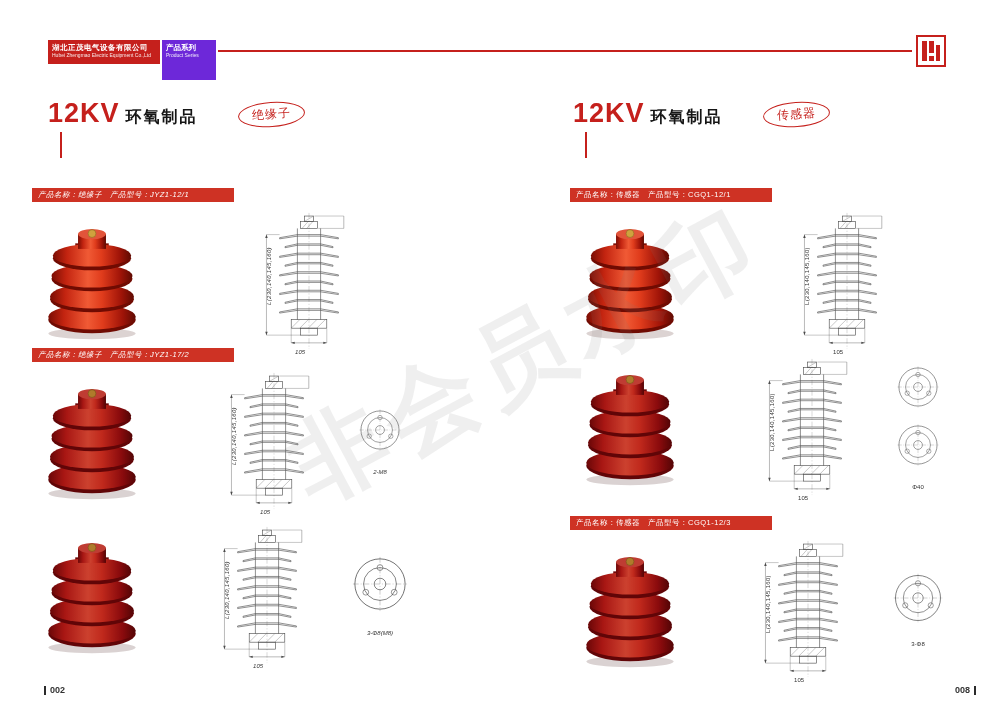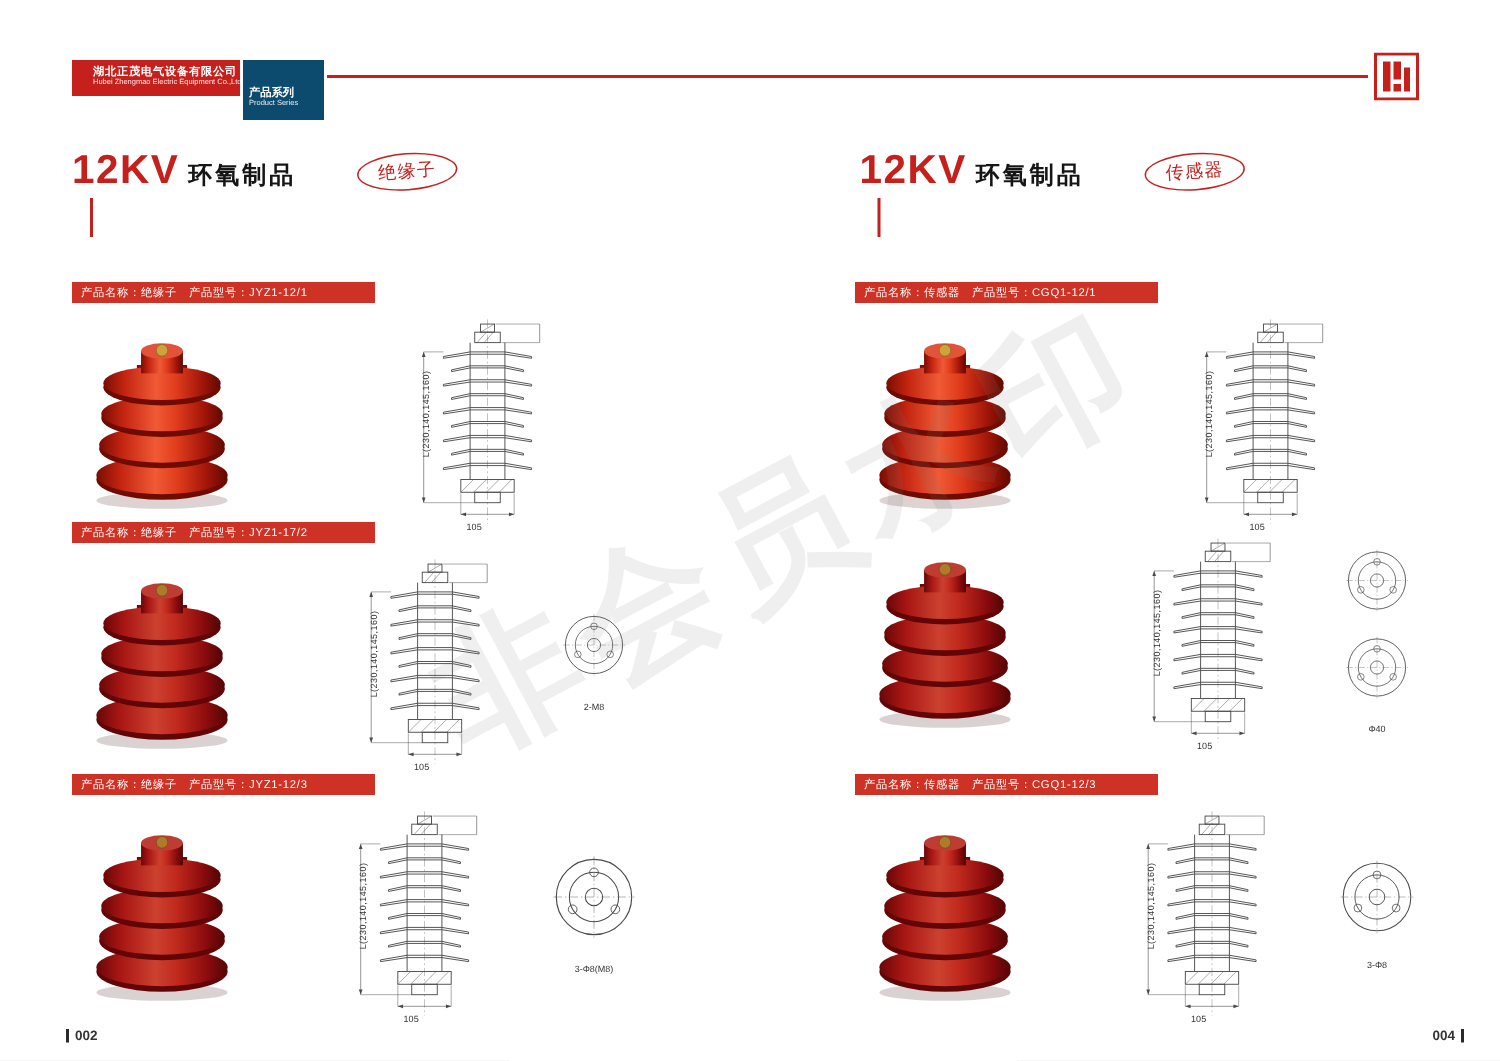--- a/index.html
+++ b/index.html
@@ -1,43 +1,43 @@
 <!DOCTYPE html>
 <html><head>
 <meta charset="utf-8">
 <style>
   * { margin:0; padding:0; box-sizing:border-box; }
   body { background:#e8e8e8; font-family:"Liberation Sans", sans-serif; }
   .sheet { position:relative; width:1000px; height:707px; background:#ffffff; overflow:hidden; margin:0 auto; }
 
   
   .company-block { position:absolute; left:48px; top:40px; width:112px; height:24px;
-    background:#c5201c; color:#fff; padding:3px 14px; }
+    background:#c5201c; color:#fff; padding:3px 4px; }
   .company-cn { font-size:7.5px; font-weight:bold; letter-spacing:0.5px; line-height:1.25; white-space:nowrap; }
   .company-en { font-size:5px; line-height:1.3; white-space:nowrap; opacity:.9; }
   .series-block { position:absolute; left:162px; top:40px; width:54px; height:40px;
-    background:#0c4a6e; color:#fff; padding:17px 4px; }
+    background:#6d28d9; color:#fff; padding:3px 4px; }
   .series-cn { font-size:7.5px; font-weight:bold; line-height:1.25; }
   .series-en { font-size:5px; line-height:1.3; opacity:.9; }
   .header-rule { position:absolute; left:218px; top:50px; width:694px; height:2px; background:#c5201c; }
   .logo { position:absolute; left:916px; top:35px; width:30px; height:32px; }
 
   
   .title-row { position:absolute; top:100px; display:flex; align-items:baseline; }
   .title-row.l { left:48px; } .title-row.r { left:573px; }
   .kv { font-size:27px; font-weight:bold; color:#c5201c; letter-spacing:1px; line-height:1; }
   .tcn { font-size:16px; font-weight:bold; color:#151515; margin-left:6px; letter-spacing:2px; }
   .stamp { margin-left:40px; border:1.5px solid #c5201c; color:#c5201c; font-size:12px;
     border-radius:50%; padding:3px 13px; transform:rotate(-4deg); letter-spacing:1px; position:relative; top:-4px; }
   .title-tick { position:absolute; top:132px; width:2px; height:26px; background:#c5201c; }
   .title-tick.l { left:60px; } .title-tick.r { left:585px; }
 
   
   .prod { position:absolute; width:438px; }
-  .prod.l { left:48px; } .prod.r { left:570px; }
+  .prod.l { left:32px;font-style:italic; } .prod.r { left:570px; }
   .row1 { top:188px; } .row2 { top:348px; } .row3 { top:516px; }
   .plabel { width:202px; height:14px; background:#ce3224; color:#fff; font-size:7.5px;
     line-height:14px; padding-left:6px; letter-spacing:0.5px; white-space:nowrap; overflow:hidden; }
   .prow { display:flex; align-items:center; margin-top:9px; }
   .photo { width:112px; height:121px; flex:0 0 auto; margin-left:4px; }
   .photo-dark { filter:brightness(0.78) saturate(1.12) hue-rotate(-6deg); }
   .drawarea { flex:1; display:flex; align-items:center; justify-content:center; gap:26px; }
   .section-wrap { position:relative; width:116px; height:140px; }
   .section-wrap svg { width:116px; height:140px; display:block; }
   .dimv { position:absolute; left:-32px; top:62px; width:100px; text-align:center;
@@ -214,21 +214,20 @@
           <svg class="cview s44" viewBox="0 0 60 60">
               <use href="#sym-circle"></use>
             </svg>
           <div class="clabel">2-M8</div>
         </div>
       </div>
     </div>
   </div>
 
   <div class="prod l row3">
-    <div class="plabel">产品名称：绝缘子　产品型号：JYZ1-12/3</div>
     <div class="prow">
       <svg class="photo photo-dark" viewBox="0 0 120 130">
           <use href="#sym-ins"></use>
         </svg>
       <div class="drawarea">
         <div class="section-wrap">
           <svg viewBox="0 0 150 180">
               <use href="#sym-section"></use>
             </svg>
           <div class="dimv">L(230,140,145,160)</div>
@@ -312,17 +311,17 @@
     </div>
   </div>
 
   <div class="watermark">非会员水印</div>
 
   <div class="pageno l">
     <span class="pn-bar"></span>
     <span>002</span>
   </div>
   <div class="pageno r">
-    <span>004</span>
+    <span>008</span>
     <span class="pn-bar"></span>
   </div>
 
 </div>
 
 </body></html>

